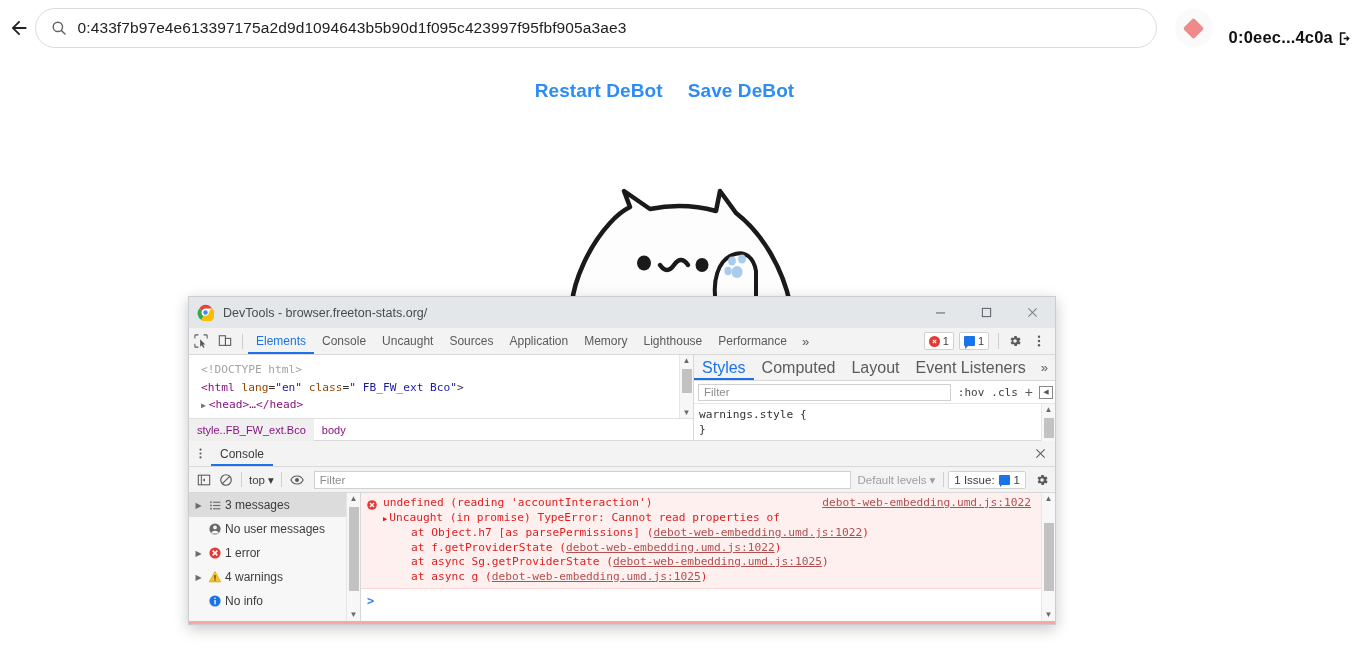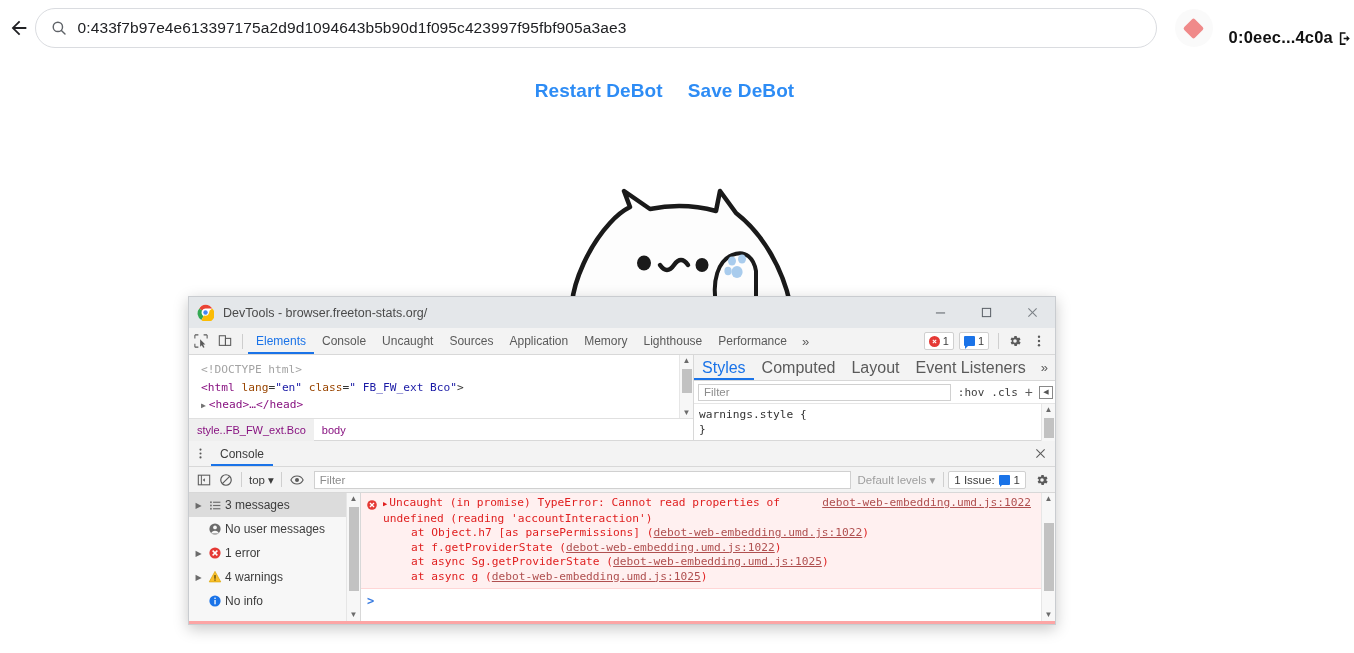--- a/index.html
+++ b/index.html
@@ -609,24 +609,24 @@
             <svg width="12" height="12" viewBox="0 0 16 16">
               <circle cx="8" cy="8" r="6.4" fill="#e53935"></circle>
               <line x1="5.3" y1="5.3" x2="10.7" y2="10.7" stroke="#fff" stroke-width="1.7"></line>
               <line x1="10.7" y1="5.3" x2="5.3" y2="10.7" stroke="#fff" stroke-width="1.7"></line>
             </svg>
           </span>
           <span class="err-src">debot-web-embedding.umd.js:1022</span>
 
           <div class="err-body">
             <div class="err-line">
-              <span class="err-tri">▶</span><span>Uncaught (in promise) TypeError: Cannot read properties of</span>
+              <span>undefined (reading 'accountInteraction')</span>
             </div>
             <div class="err-line">
-              <span>undefined (reading 'accountInteraction')</span>
+              <span class="err-tri">▶</span><span>Uncaught (in promise) TypeError: Cannot read properties of</span>
             </div>
             <div class="err-line" style="padding-left:28px">
               <span>at Object.h7 [as parsePermissions] (</span><span class="err-link">debot-web-embedding.umd.js:1022</span><span>)</span>
             </div>
             <div class="err-line" style="padding-left:28px">
               <span>at f.getProviderState (</span><span class="err-link">debot-web-embedding.umd.js:1022</span><span>)</span>
             </div>
             <div class="err-line" style="padding-left:28px">
               <span>at async Sg.getProviderState (</span><span class="err-link">debot-web-embedding.umd.js:1025</span><span>)</span>
             </div>

